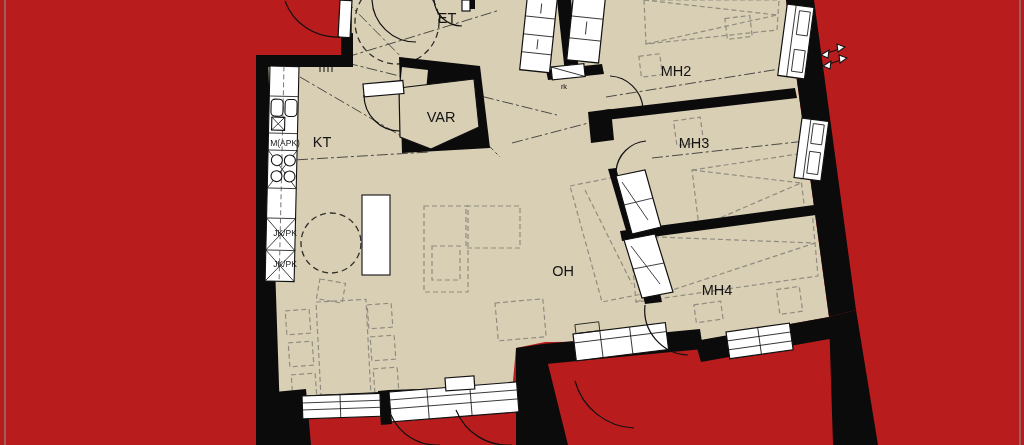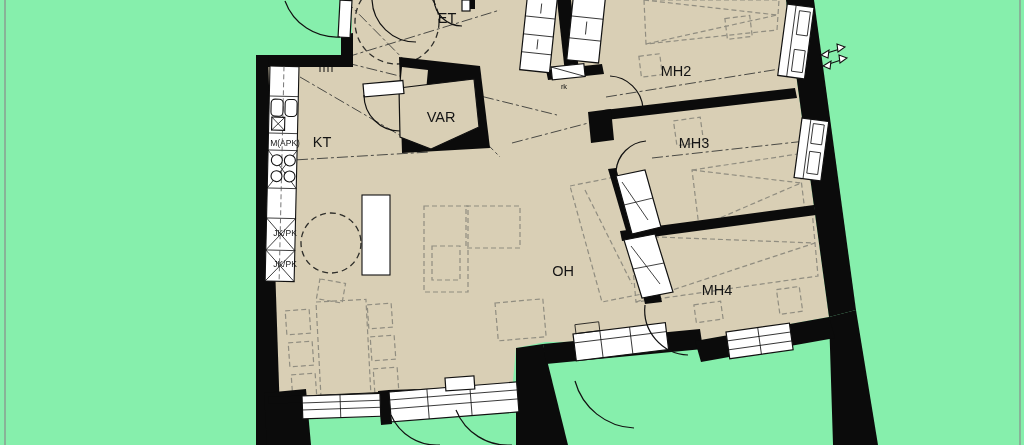--- a/index.html
+++ b/index.html
@@ -1,16 +1,16 @@
 <!DOCTYPE html>
 <html><head>
 <meta charset="utf-8">
 <style>
   html,body{margin:0;padding:0;background:#fff;}
-  #stage{position:relative;width:1024px;height:445px;overflow:hidden;background:#86efac;
+  #stage{position:relative;width:1024px;height:445px;overflow:hidden;background:#b91c1c;
          font-family:"Liberation Sans", sans-serif;}
   svg{display:block}
   .wall{fill:#0B0B0B;stroke:none}
   .floor-fill{fill:#D9CFB5}
   .win{fill:#FFFFFF;stroke:#111;stroke-width:1.2}
   .winline{stroke:#111;stroke-width:0.8;fill:none}
   .ward{fill:#FFFFFF;stroke:#111;stroke-width:1.2}
   .fixt{fill:#FFFFFF;stroke:#111;stroke-width:1.1}
   .dd{stroke:#4a4a45;stroke-width:1;fill:none;stroke-dasharray:11 3 3 3}
   .furn{stroke:#908D80;stroke-width:1.2;fill:none;stroke-dasharray:5 3}

